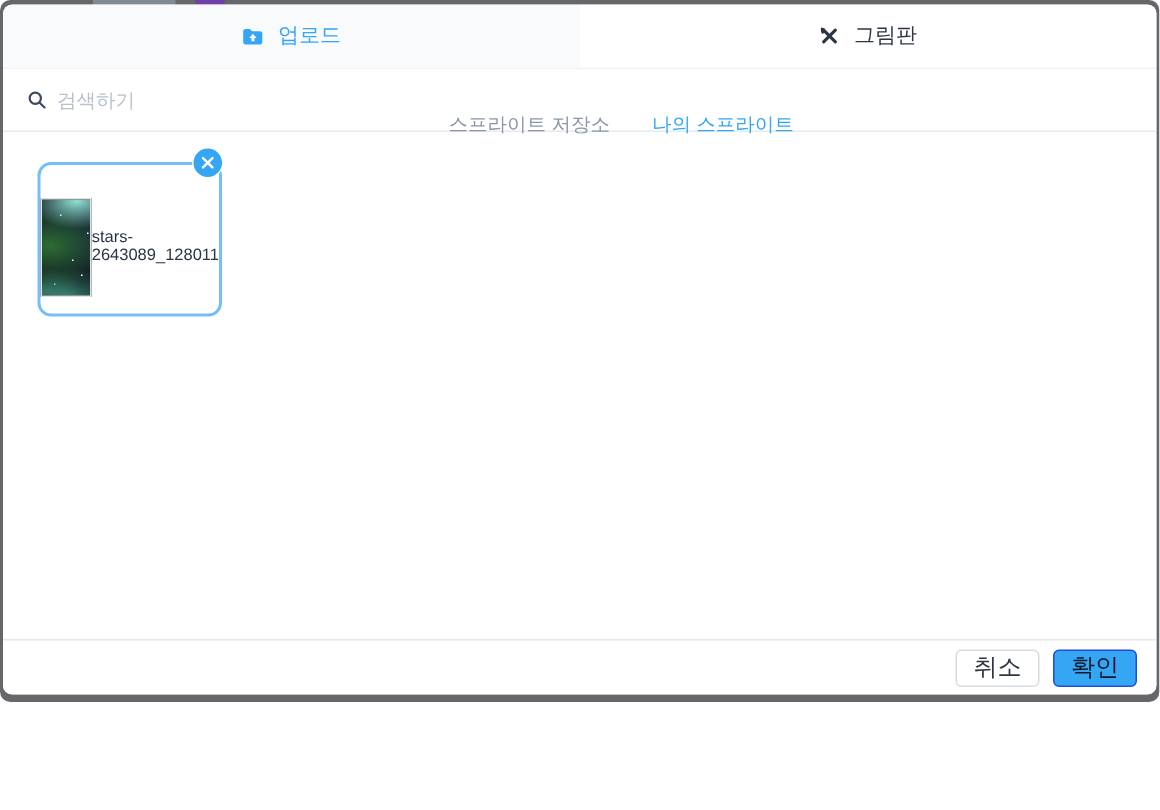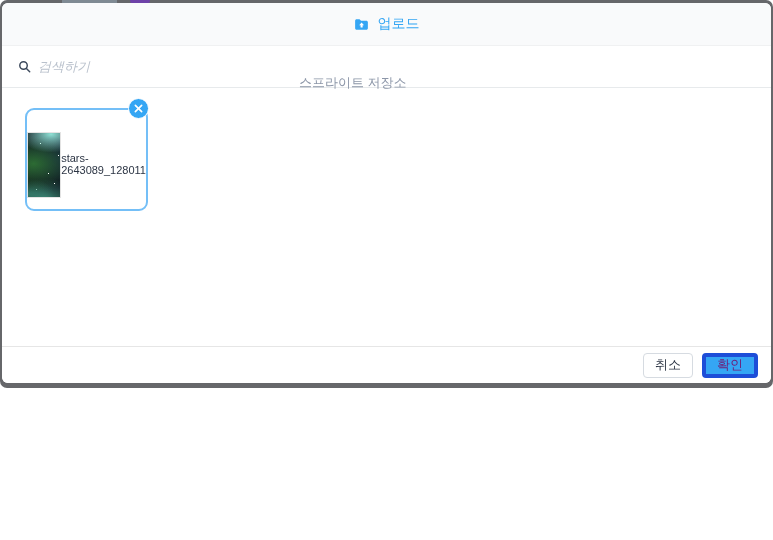--- a/index.html
+++ b/index.html
@@ -1,20 +1,20 @@
 <!DOCTYPE html>
 <html><head>
 <meta charset="utf-8">
 <style>
   * { margin:0; padding:0; box-sizing:border-box; }
   html,body { width:773px; height:540px; }
   body { font-family:"Liberation Sans", sans-serif; background:#fff; }
 
   .screen {
-    position:relative; width:773px; height:388px;
+    position:relative; width:773px; height:468px;
     background:#66676a; border-radius:7px; overflow:hidden;
   }
   
   .bg-frag { position:absolute; top:0; height:4px; }
   .frag-slate { left:62px; width:55px; background:#7f8a93; }
   .frag-purple { left:130px; width:20px; background:#6e42a8; border-radius:0 0 4px 4px; }
 
   .dialog {
     position:absolute; left:2px; top:3px; right:2px; bottom:5px;
     background:#ffffff; border-radius:6px; overflow:hidden;
@@ -25,21 +25,21 @@
   .tab { flex:1; display:flex; align-items:center; justify-content:center; gap:9px; font-size:14px; cursor:pointer; }
   .tab.upload { background:#f9fafb; color:#35a6f4; }
   .tab.paint  { background:#ffffff; color:#2c3544; }
   .tab .ticon { display:flex; align-items:center; }
 
   
   .filterbar { position:absolute; top:43px; left:0; right:0; height:42px; border-bottom:1px solid #e7eaec; background:#fff; }
   .searchbox { position:absolute; left:16px; top:0; height:100%; display:flex; align-items:center; gap:7px; }
   .searchbox input {
     border:none; outline:none; width:200px; font-size:13px; color:#404040;
-    font-family:"Liberation Sans", sans-serif; background:transparent;font-style:italic;
+    font-family:"Liberation Sans", sans-serif; background:transparent;
   }
   .searchbox input::placeholder { color:#b9c1cc; }
   .subtabs { position:absolute; left:283px; top:16px; height:100%; display:flex; }
   .subtab {
     height:100%; display:flex; align-items:center; padding:0 14px;
     font-size:13px; color:#8c96a8; cursor:pointer; white-space:nowrap;
   }
   .subtab.active { color:#35a6f4; border-bottom:3px solid #35a6f4; padding-top:3px; }
 
   
@@ -73,60 +73,73 @@
     cursor:pointer;
   }
 
   
   .footer {
     position:absolute; left:0; right:0; bottom:0; height:37px; background:#fff;
     border-top:1px solid #e6e6e6; display:flex; align-items:center; justify-content:flex-end;
     gap:9px; padding-right:13px;
   }
   .btn {
-    height:25px; min-width:41px; padding:0 11px; font-size:13px; border-radius:4px;
+    height:25px; min-width:41px; padding:0 11px; font-size:16px; border-radius:4px;
     display:flex; align-items:center; justify-content:center; cursor:pointer;
     font-family:"Liberation Sans", sans-serif;
   }
   .btn-cancel { background:#fff; border:1px solid #d6dbe1; color:#2c3544; }
-  .btn-confirm { background:#35a6f4; border:4px solid #1d4ed8; color:#701a75; }
+  .btn-confirm { background:#35a6f4; border:1px solid #1d4ed8; color:#0f172a; }
 </style>
 </head>
 <body>
 
 <div class="screen">
   <div class="bg-frag frag-slate"></div>
   <div class="bg-frag frag-purple"></div>
 
   <div class="dialog">
 
     <div class="tabbar">
       <div class="tab upload">
         <span class="ticon">
           <svg width="15" height="15" viewBox="0 0 16 16">
             <path fill="#35a6f4" d="M1.2 4.1c0-.9.7-1.6 1.6-1.6h3.1l1.6 1.6h5.7c.9 0 1.6.7 1.6 1.6v6.2c0 .9-.7 1.6-1.6 1.6H2.8c-.9 0-1.6-.7-1.6-1.6V4.1z"></path>
             <path fill="#ffffff" d="M8.1 5.9l2.6 2.9H9.2v2.4H7V8.8H5.5z"></path>
           </svg>
         </span>
         <span>업로드</span>
       </div>
+      <div class="tab paint">
+        <span class="ticon">
+          <svg width="14" height="14" viewBox="0 0 16 16">
+            <g fill="#2c3544">
+              <rect x="6.8" y="0.5" width="2.4" height="15" rx="1.2" transform="rotate(45 8 8)"></rect>
+              <rect x="6.8" y="0.5" width="2.4" height="15" rx="1.2" transform="rotate(-45 8 8)"></rect>
+              <path d="M1.6 1.6l2.6.5.5 2.6-1.8 1.8C1.7 6 1 4.2 1.6 1.6z"></path>
+            </g>
+          </svg>
+        </span>
+        <span>그림판</span>
+      </div>
     </div>
 
     <div class="filterbar">
       <div class="searchbox">
         <span style="display:flex;">
           <svg width="13" height="13" viewBox="0 0 16 16">
             <circle cx="6.8" cy="6.8" r="4.6" fill="none" stroke="#3d4a5c" stroke-width="1.8"></circle>
             <line x1="10.4" y1="10.4" x2="14.4" y2="14.4" stroke="#3d4a5c" stroke-width="1.8" stroke-linecap="round"></line>
           </svg>
         </span>
         <input type="text" placeholder="검색하기" style="">
       </div>
       <div class="subtabs">
         <div class="subtab">스프라이트 저장소</div>
+        <div class="subtab active">나의 스프라이트</div>
       </div>
     </div>
 
     <div class="content">
       <div class="sprite-card">
         <div class="thumb">
           <span class="stars"></span>
         </div>
         <div class="sprite-name">stars-2643089_128011</div>
         <div class="remove-btn">

